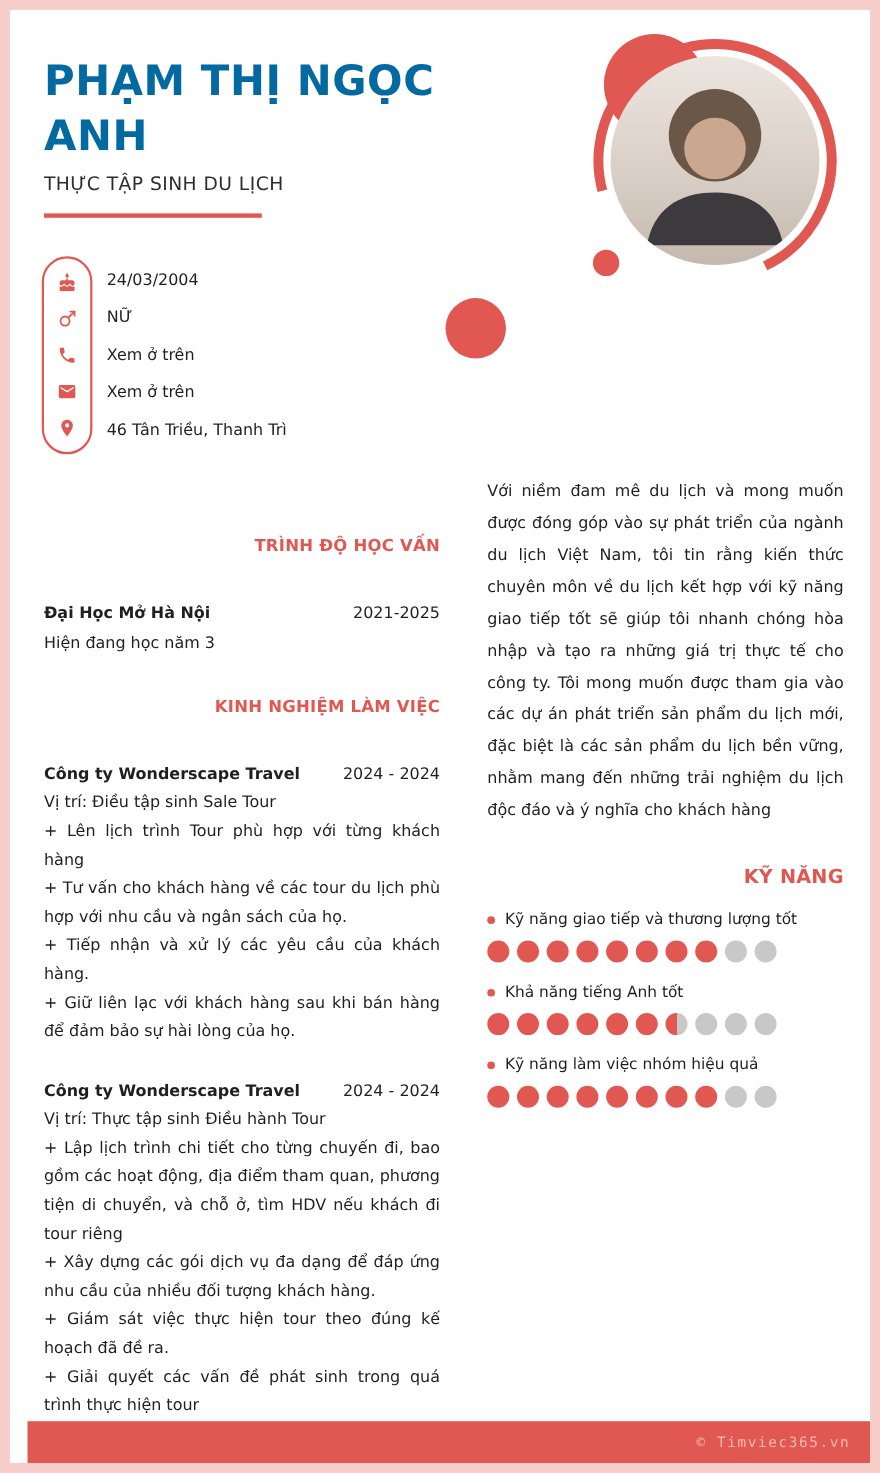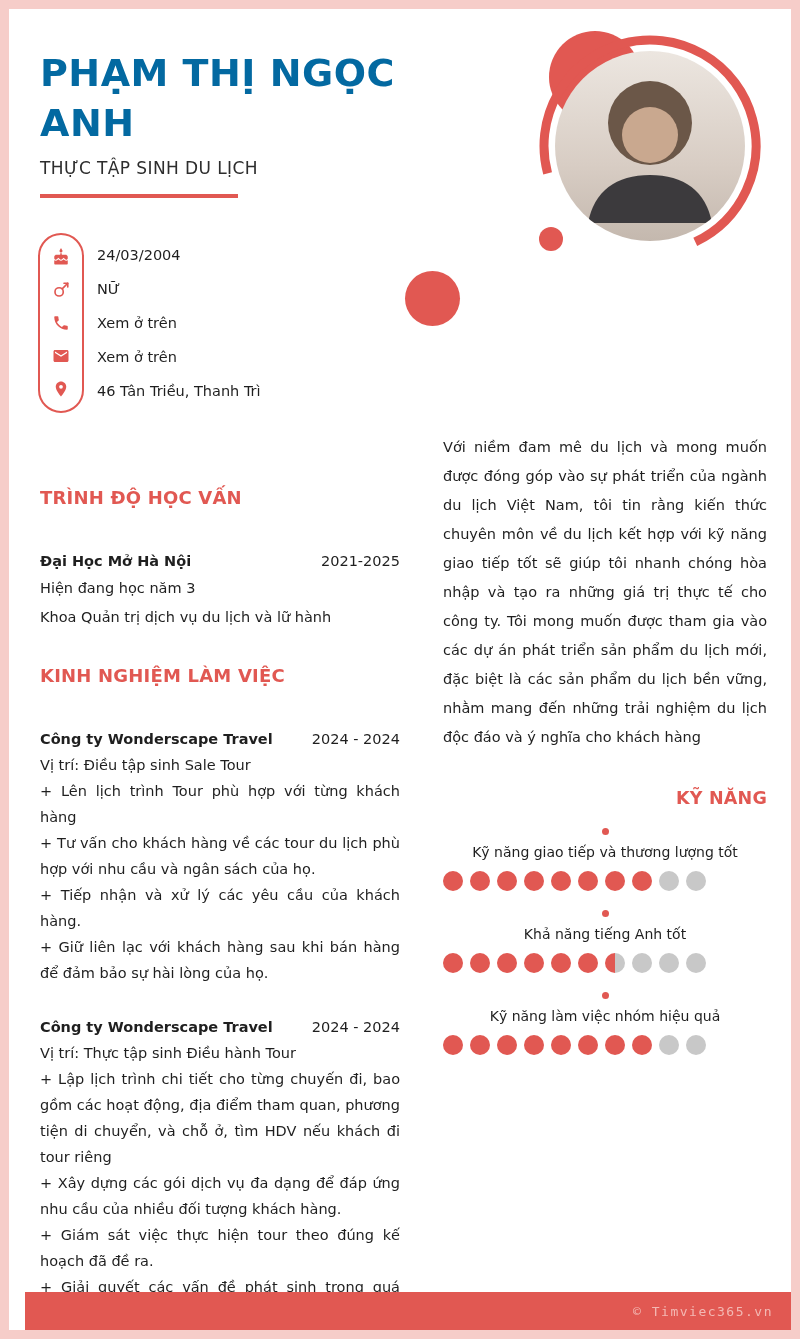--- a/index.html
+++ b/index.html
@@ -44,33 +44,33 @@
   }
   .icon-rail svg{width:18px;height:18px;display:block;}
   .contact-texts{
     margin-left:13px;height:180px;display:flex;flex-direction:column;
     justify-content:space-between;padding:13px 0;
   }
   .contact-texts div{font-size:14.5px;line-height:18px;height:18px;white-space:nowrap;}
   
   .left-col{position:absolute;left:31px;top:478px;width:360px;}
   .right-col{position:absolute;left:434px;top:424px;width:324px;}
-  h2.section{margin:0 0 40px;font-size:18px;font-weight:bold;color:var(--accent);letter-spacing:.2px;}
+  h2.section{margin:0 0 40px;font-size:15px;font-weight:bold;color:var(--accent);letter-spacing:.2px;text-align:right;}
   h2.section.exp{margin-top:33px;}
   .split-row{display:flex;justify-content:space-between;font-size:14.5px;line-height:26px;gap:24px;}
   .split-row .strong{font-weight:bold;}
   .body-line{font-size:14.5px;line-height:29px;}
   .job{margin-bottom:28px;font-size:14.5px;}
   .job .position{line-height:26px;}
   .job p.bullet{margin:0;text-align:justify;line-height:26px;font-size:14.5px;}
   
   .objective{margin:0;font-size:14.5px;line-height:29px;text-align:justify;}
   h2.skills-h{margin:36px 0 20px;text-align:right;font-size:17.5px;font-weight:bold;color:var(--accent);letter-spacing:.2px;}
   .skill{margin-bottom:19px;}
-  .skill-label{display:flex;align-items:center;gap:9px;font-size:14px;margin-bottom:11px;flex-direction:column;}
+  .skill-label{display:flex;align-items:center;gap:9px;font-size:14px;margin-bottom:11px;}
   .skill-bullet{width:7px;height:7px;border-radius:50%;background:var(--accent);flex:0 0 auto;}
   .dots{display:flex;gap:7px;}
   .dot{width:20px;height:20px;border-radius:50%;background:var(--dot-off);}
   .dot.on{background:var(--accent);}
   .dot.half{background:linear-gradient(90deg,var(--accent) 0 52%,var(--dot-off) 52%);}
   
   .footer{
     position:absolute;left:16px;right:0;bottom:0;height:38px;background:var(--accent);
     display:flex;align-items:center;justify-content:flex-end;padding-right:18px;
   }
@@ -138,21 +138,20 @@
     </div>
   </section>
 
   <div class="left-col">
     <h2 class="section">TRÌNH ĐỘ HỌC VẤN</h2>
     <div class="split-row">
       <span class="strong">Đại Học Mở Hà Nội</span>
       <span>2021-2025</span>
     </div>
     <div class="body-line">Hiện đang học năm 3</div>
-    <div class="body-line">Khoa Quản trị dịch vụ du lịch và lữ hành</div>
 
     <h2 class="section exp">KINH NGHIỆM LÀM VIỆC</h2>
 
     <div class="job">
       <div class="split-row">
         <span class="strong">Công ty Wonderscape Travel</span>
         <span>2024 - 2024</span>
       </div>
       <div class="position">Vị trí: Điều tập sinh Sale Tour</div>
       <p class="bullet">+ Lên lịch trình Tour phù hợp với từng khách hàng</p>

